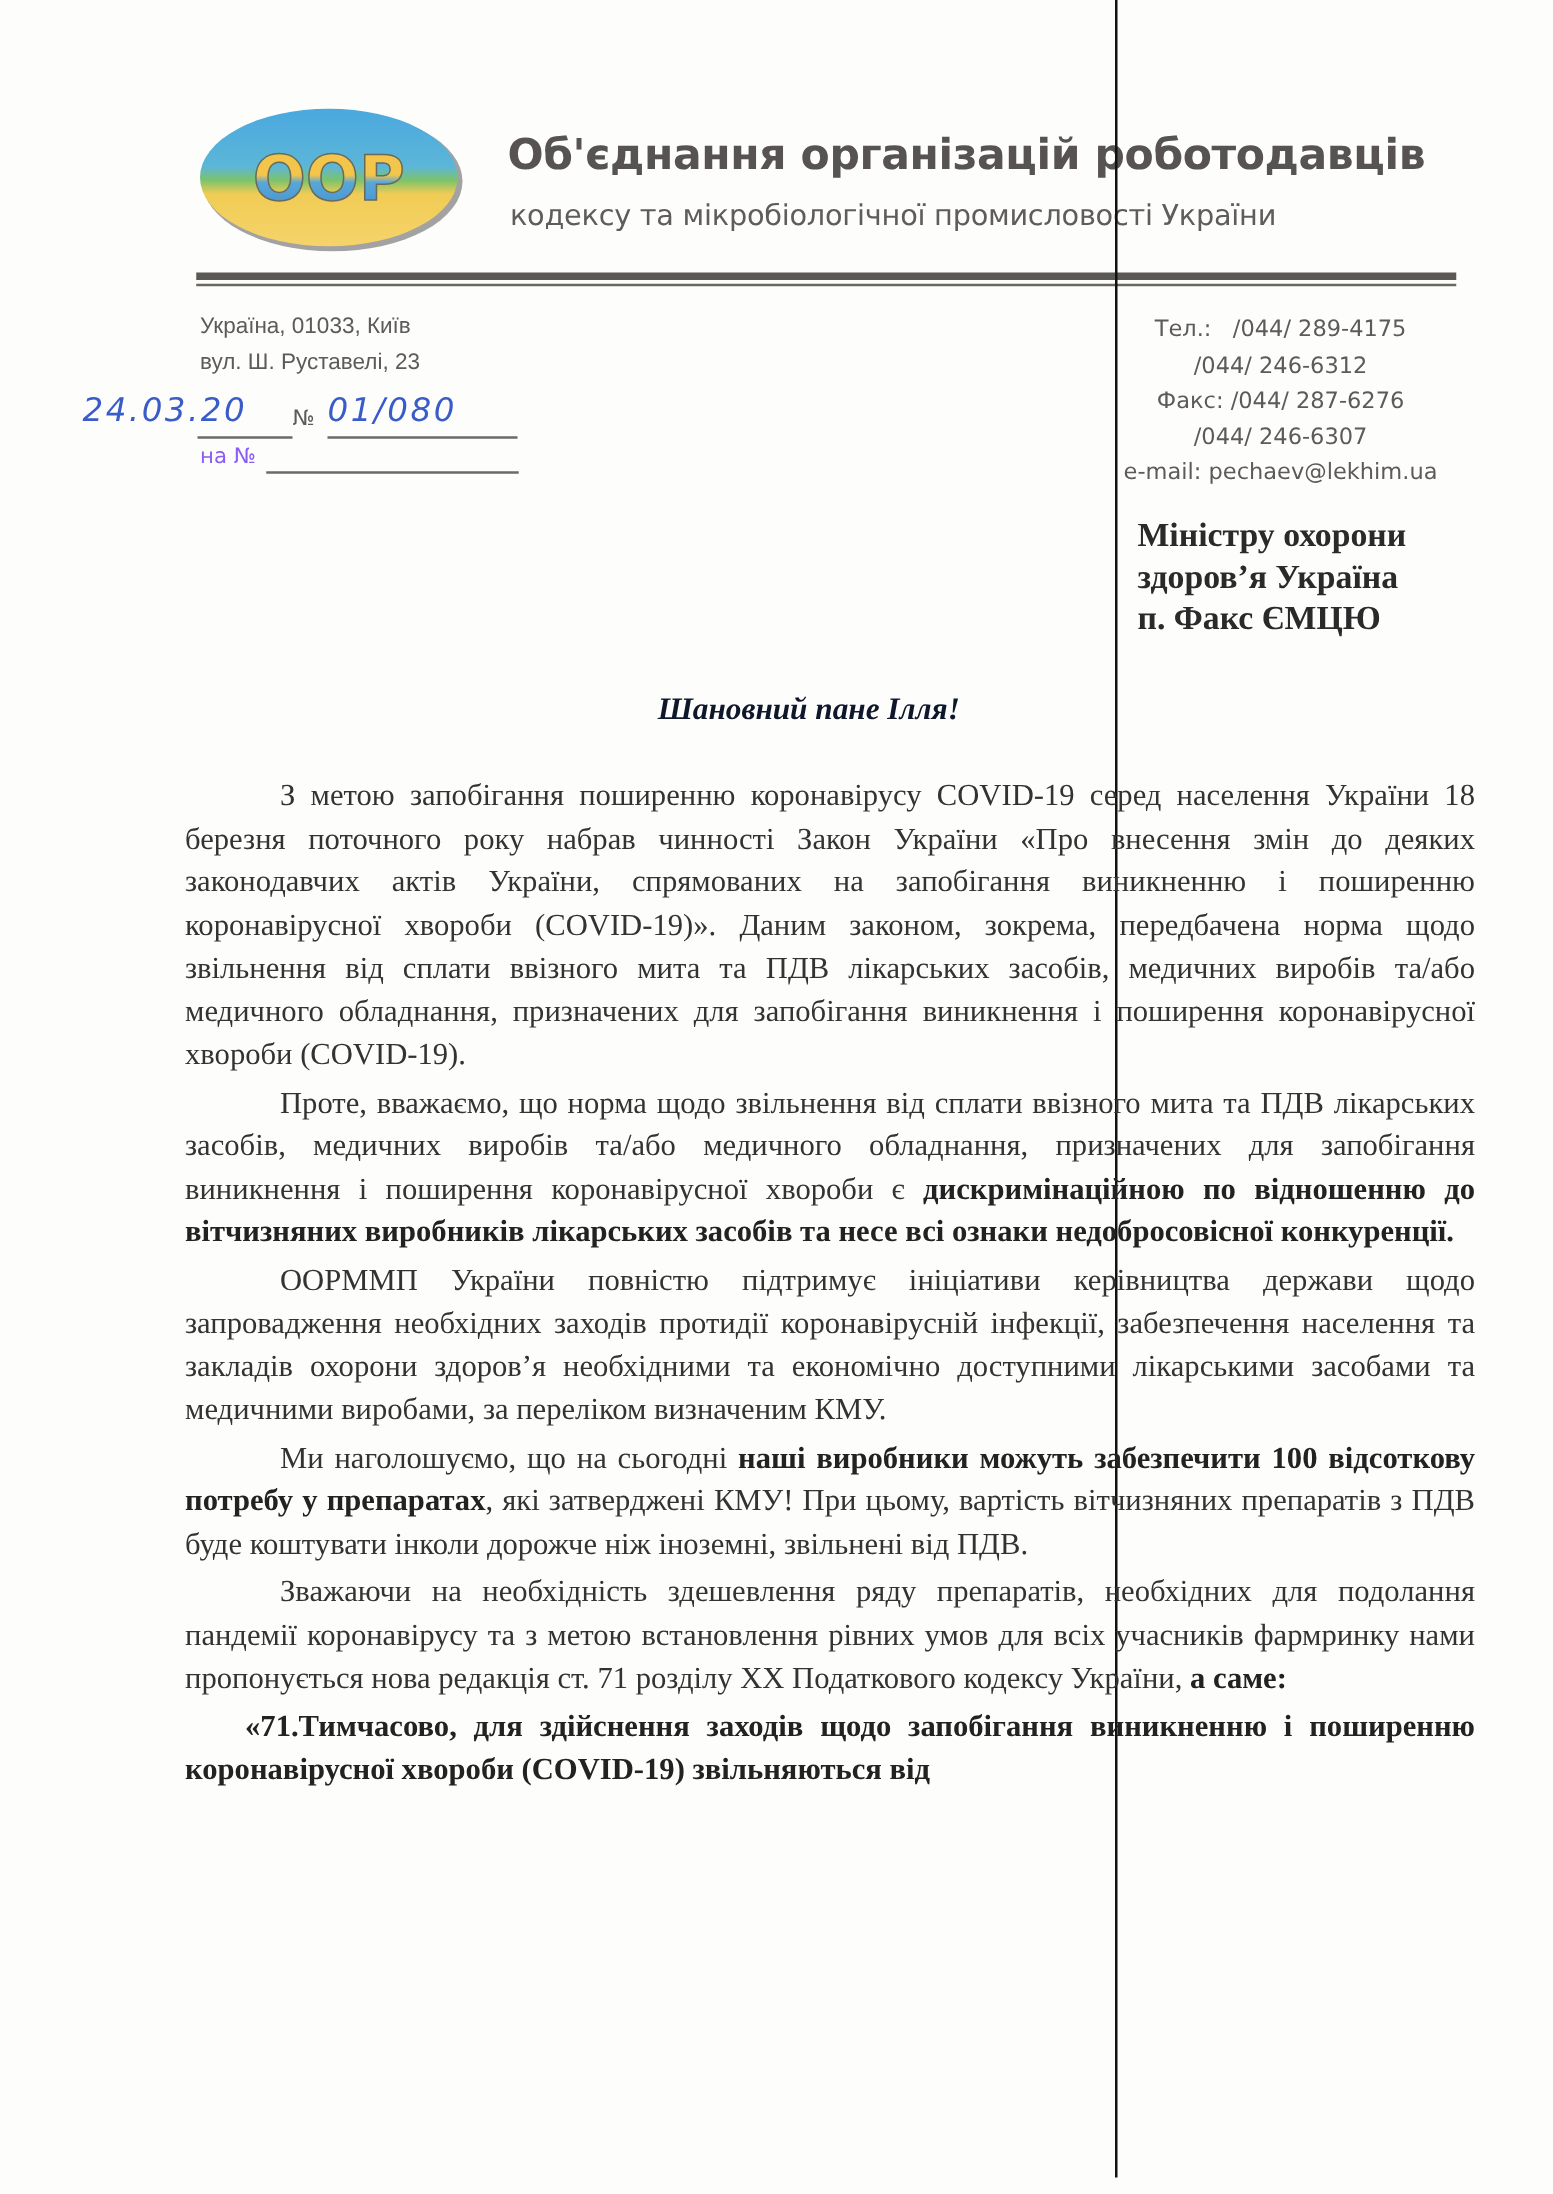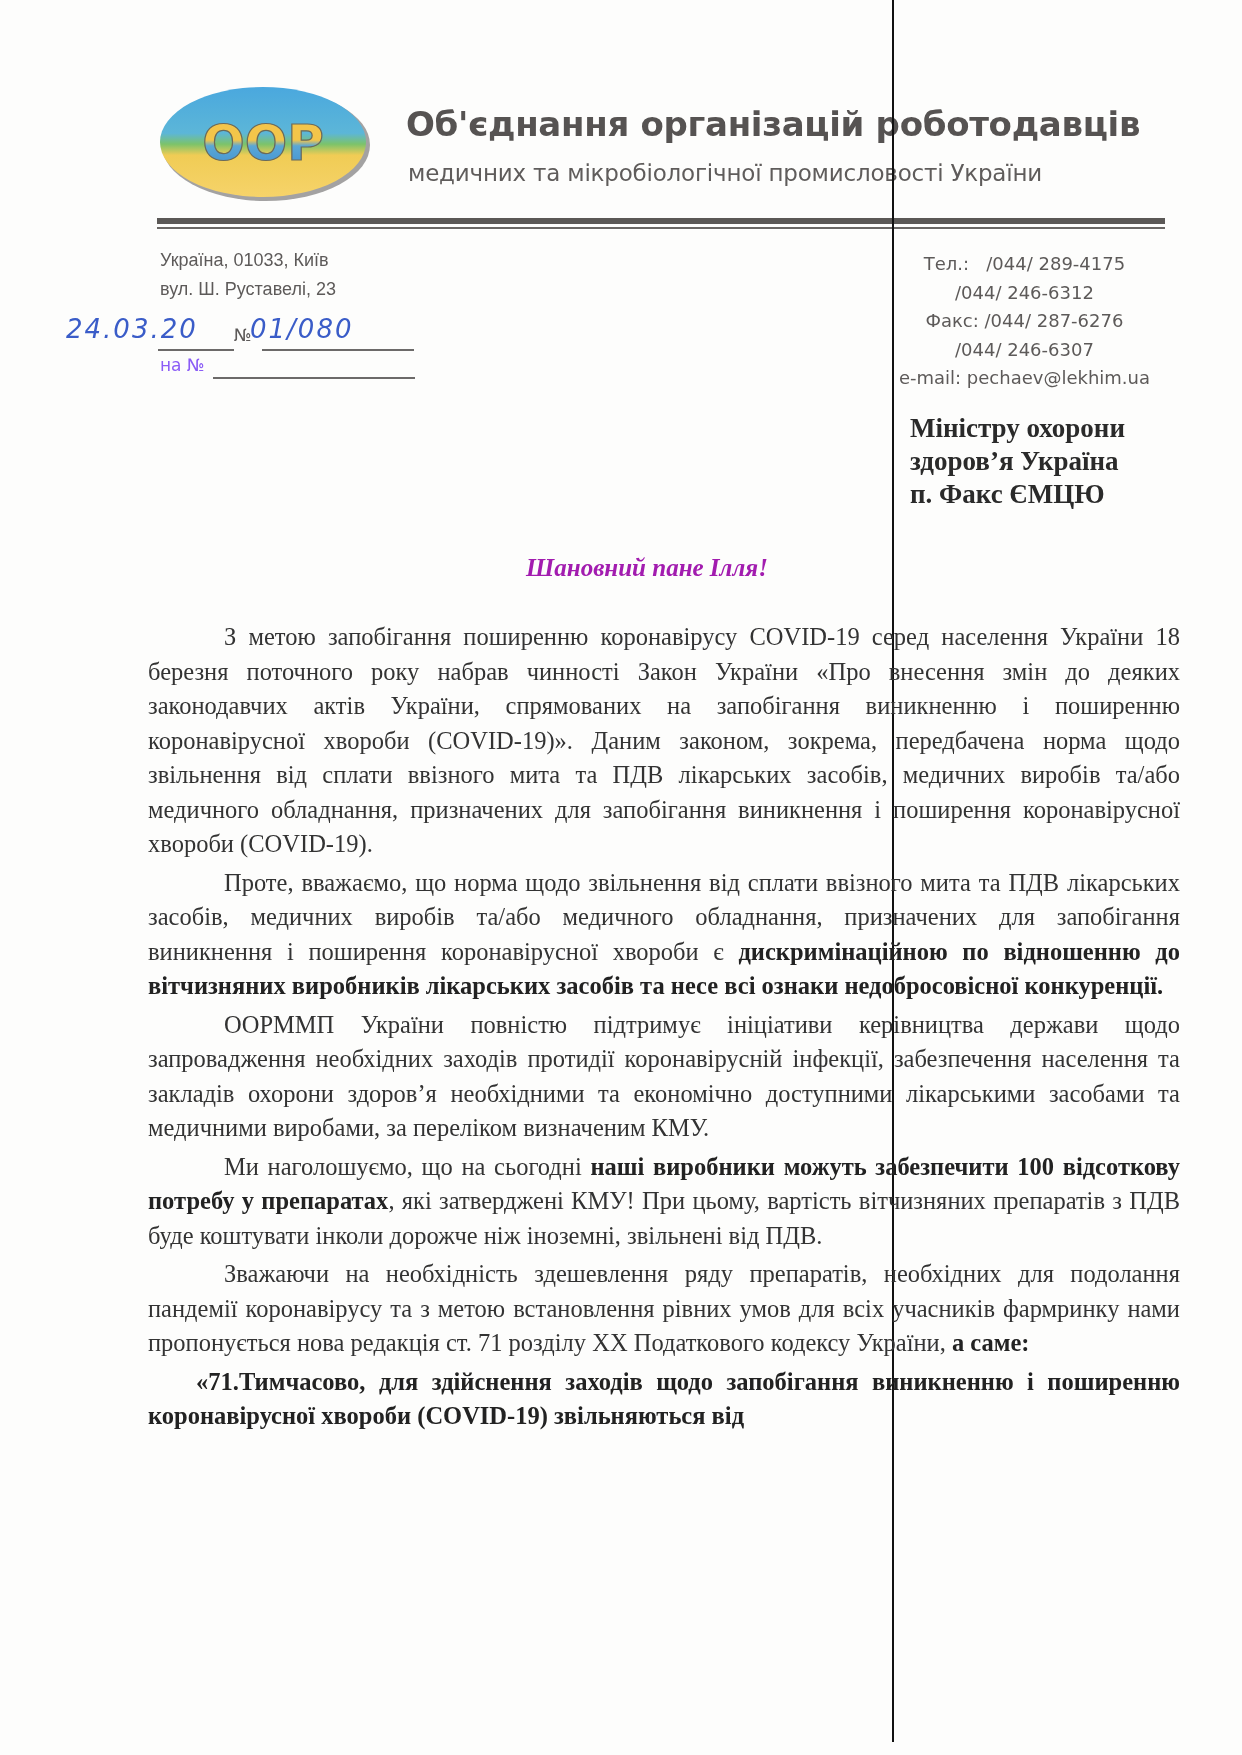--- a/index.html
+++ b/index.html
@@ -7,31 +7,31 @@
   .abs { position:absolute; }
   .logo { left:155px; top:82px; width:218px; height:122px; }
   .org-title { left:406px; top:104px; font-family:"DejaVu Sans", sans-serif; font-weight:bold; font-size:34px; color:#565352; white-space:nowrap; letter-spacing:-0.3px;text-align:center; }
   .org-sub { left:408px; top:160px; font-family:"DejaVu Sans", sans-serif; font-size:23px; color:#5f5c5b; white-space:nowrap; letter-spacing:-0.2px; }
   .rule-thick { left:157px; top:218px; width:1008px; height:6px; background:#5b5856; }
   .rule-thin { left:157px; top:227px; width:1008px; height:2px; background:#6a6765; }
   .addr { left:160px; top:246px; font-family:Liberation Sans, sans-serif; font-size:18px; color:#5d5a59; line-height:29px; }
   .hand { font-family:"DejaVu Sans", sans-serif; color:#3a5cc8; font-size:26px; font-style:italic; letter-spacing:2px; }
   .hand-date { left:66px; top:314px; }
   .hand-no-label { left:234px; top:325px; font-family:"DejaVu Sans", sans-serif; font-size:17px; color:#5d5a59; }
-  .hand-num { left:250px; top:314px; }
+  .hand-num { left:262px; top:314px; }
   .uline { height:1.5px; background:#6c6a69; }
   .ul-date { left:158px; top:349px; width:76px; }
   .ul-num { left:262px; top:349px; width:152px; }
   .re-label { left:160px; top:355px; font-family:"DejaVu Sans", sans-serif; font-size:17px; color:#8b5cf6; }
   .ul-re { left:213px; top:377px; width:202px; }
   .contacts { right:92px; top:250px; font-family:"DejaVu Sans", sans-serif; font-size:18px; color:#5d5a59; line-height:28.5px; text-align:right; }
   .contacts .row { white-space:nowrap;text-align:center; }
   .vline { left:892px; top:0; width:2px; height:1742px; background:#111; }
   .recipient { left:910px; top:412px; font-family:"Liberation Serif", serif; font-weight:bold; font-size:27px; color:#2a2a2a; line-height:33px; }
-  .salutation { left:0; width:1242px; top:554px; text-align:center; font-family:"Liberation Serif", serif; font-style:italic; font-weight:bold; font-size:25px; color:#a21caf; padding-left:52px; box-sizing:border-box; }
+  .salutation { left:0; width:1242px; top:554px; text-align:center; font-family:"Liberation Serif", serif; font-style:italic; font-weight:bold; font-size:25px; color:#0f172a; padding-left:52px; box-sizing:border-box; }
   .body { left:148px; top:620px; width:1032px; font-family:"Liberation Serif", serif; font-size:24.5px; color:#333; line-height:34.5px; text-align:justify; }
   .body p { margin:0 0 4px 0; text-indent:76px; }
   .body p.quote { text-indent:48px; font-weight:bold; }
   .body b { font-weight:bold; color:#222; }
 </style>
 </head>
 <body>
 
 <div class="abs logo">
   <svg width="218" height="122" viewBox="0 0 218 122">
@@ -50,21 +50,21 @@
         <stop offset="1" stop-color="#3f8fcf"></stop>
       </linearGradient>
     </defs>
     <ellipse cx="111" cy="63" rx="104" ry="56" fill="#5a5858" opacity="0.55"></ellipse>
     <ellipse cx="108" cy="60" rx="103" ry="55" fill="url(#lg)"></ellipse>
     <text x="108" y="78" text-anchor="middle" font-family="DejaVu Sans, sans-serif" font-weight="bold" font-size="50" fill="url(#lt)" stroke="#6a6a5a" stroke-width="1.2">ООР</text>
   </svg>
 </div>
 
 <div class="abs org-title">Об'єднання організацій роботодавців</div>
-<div class="abs org-sub">медичних та мікробіологічної промисловості України</div>
+<div class="abs org-sub">кодексу та мікробіологічної промисловості України</div>
 
 <div class="abs rule-thick"></div>
 <div class="abs rule-thin"></div>
 
 <div class="abs addr">
   <div>Україна, 01033, Київ</div>
   <div>вул. Ш. Руставелі, 23</div>
 </div>
 
 <div class="abs hand hand-date">24.03.20</div>

